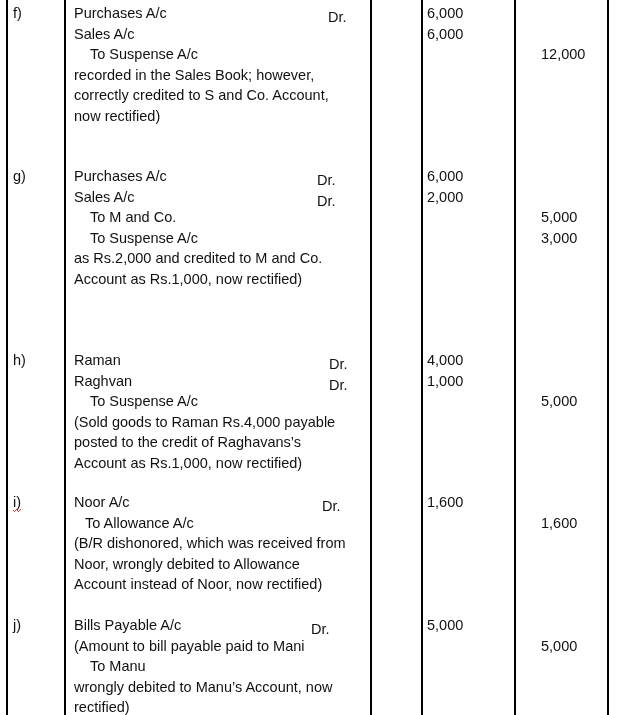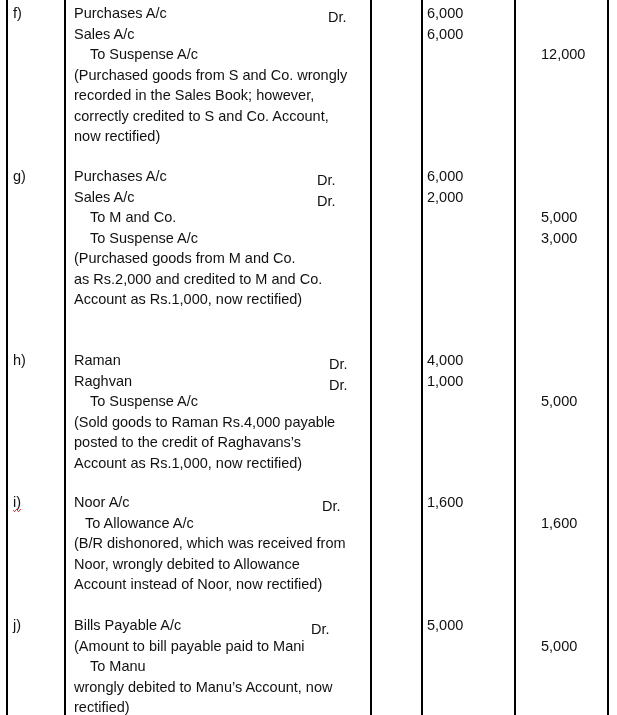--- a/index.html
+++ b/index.html
@@ -39,21 +39,20 @@
 <div class="vline" style="left:514px"></div>
 <div class="vline" style="left:607px"></div>
 
 <div id="journal">
     <div class="row" style="top: 3px;">
       <div class="cell label line"><span>f)</span></div>
       <div class="cell particulars">
         <div class="line"><span>Purchases A/c</span><span class="dr" style="left: 254px;">Dr.</span></div>
         <div class="line"><span>Sales A/c</span></div>
         <div class="line indent"><span>To Suspense A/c</span></div>
-        <div class="line"><span>(Purchased goods from S and Co. wrongly</span></div>
         <div class="line"><span>recorded in the Sales Book; however,</span></div>
         <div class="line"><span>correctly credited to S and Co. Account,</span></div>
         <div class="line"><span>now rectified)</span></div>
       </div>
       <div class="cell debit">
         <div class="line">6,000</div>
         <div class="line">6,000</div>
         <div class="line"></div>
         <div class="line"></div>
         <div class="line"></div>
@@ -70,21 +69,20 @@
         <div class="line"></div>
       </div>
     </div>
     <div class="row" style="top: 166px;">
       <div class="cell label line"><span>g)</span></div>
       <div class="cell particulars">
         <div class="line"><span>Purchases A/c</span><span class="dr" style="left: 243px;">Dr.</span></div>
         <div class="line"><span>Sales A/c</span><span class="dr" style="left: 243px;">Dr.</span></div>
         <div class="line indent"><span>To M and Co.</span></div>
         <div class="line indent"><span>To Suspense A/c</span></div>
-        <div class="line"><span>(Purchased goods from M and Co.</span></div>
         <div class="line"><span>as Rs.2,000 and credited to M and Co.</span></div>
         <div class="line"><span>Account as Rs.1,000, now rectified)</span></div>
       </div>
       <div class="cell debit">
         <div class="line">6,000</div>
         <div class="line">2,000</div>
         <div class="line"></div>
         <div class="line"></div>
         <div class="line"></div>
         <div class="line"></div>

